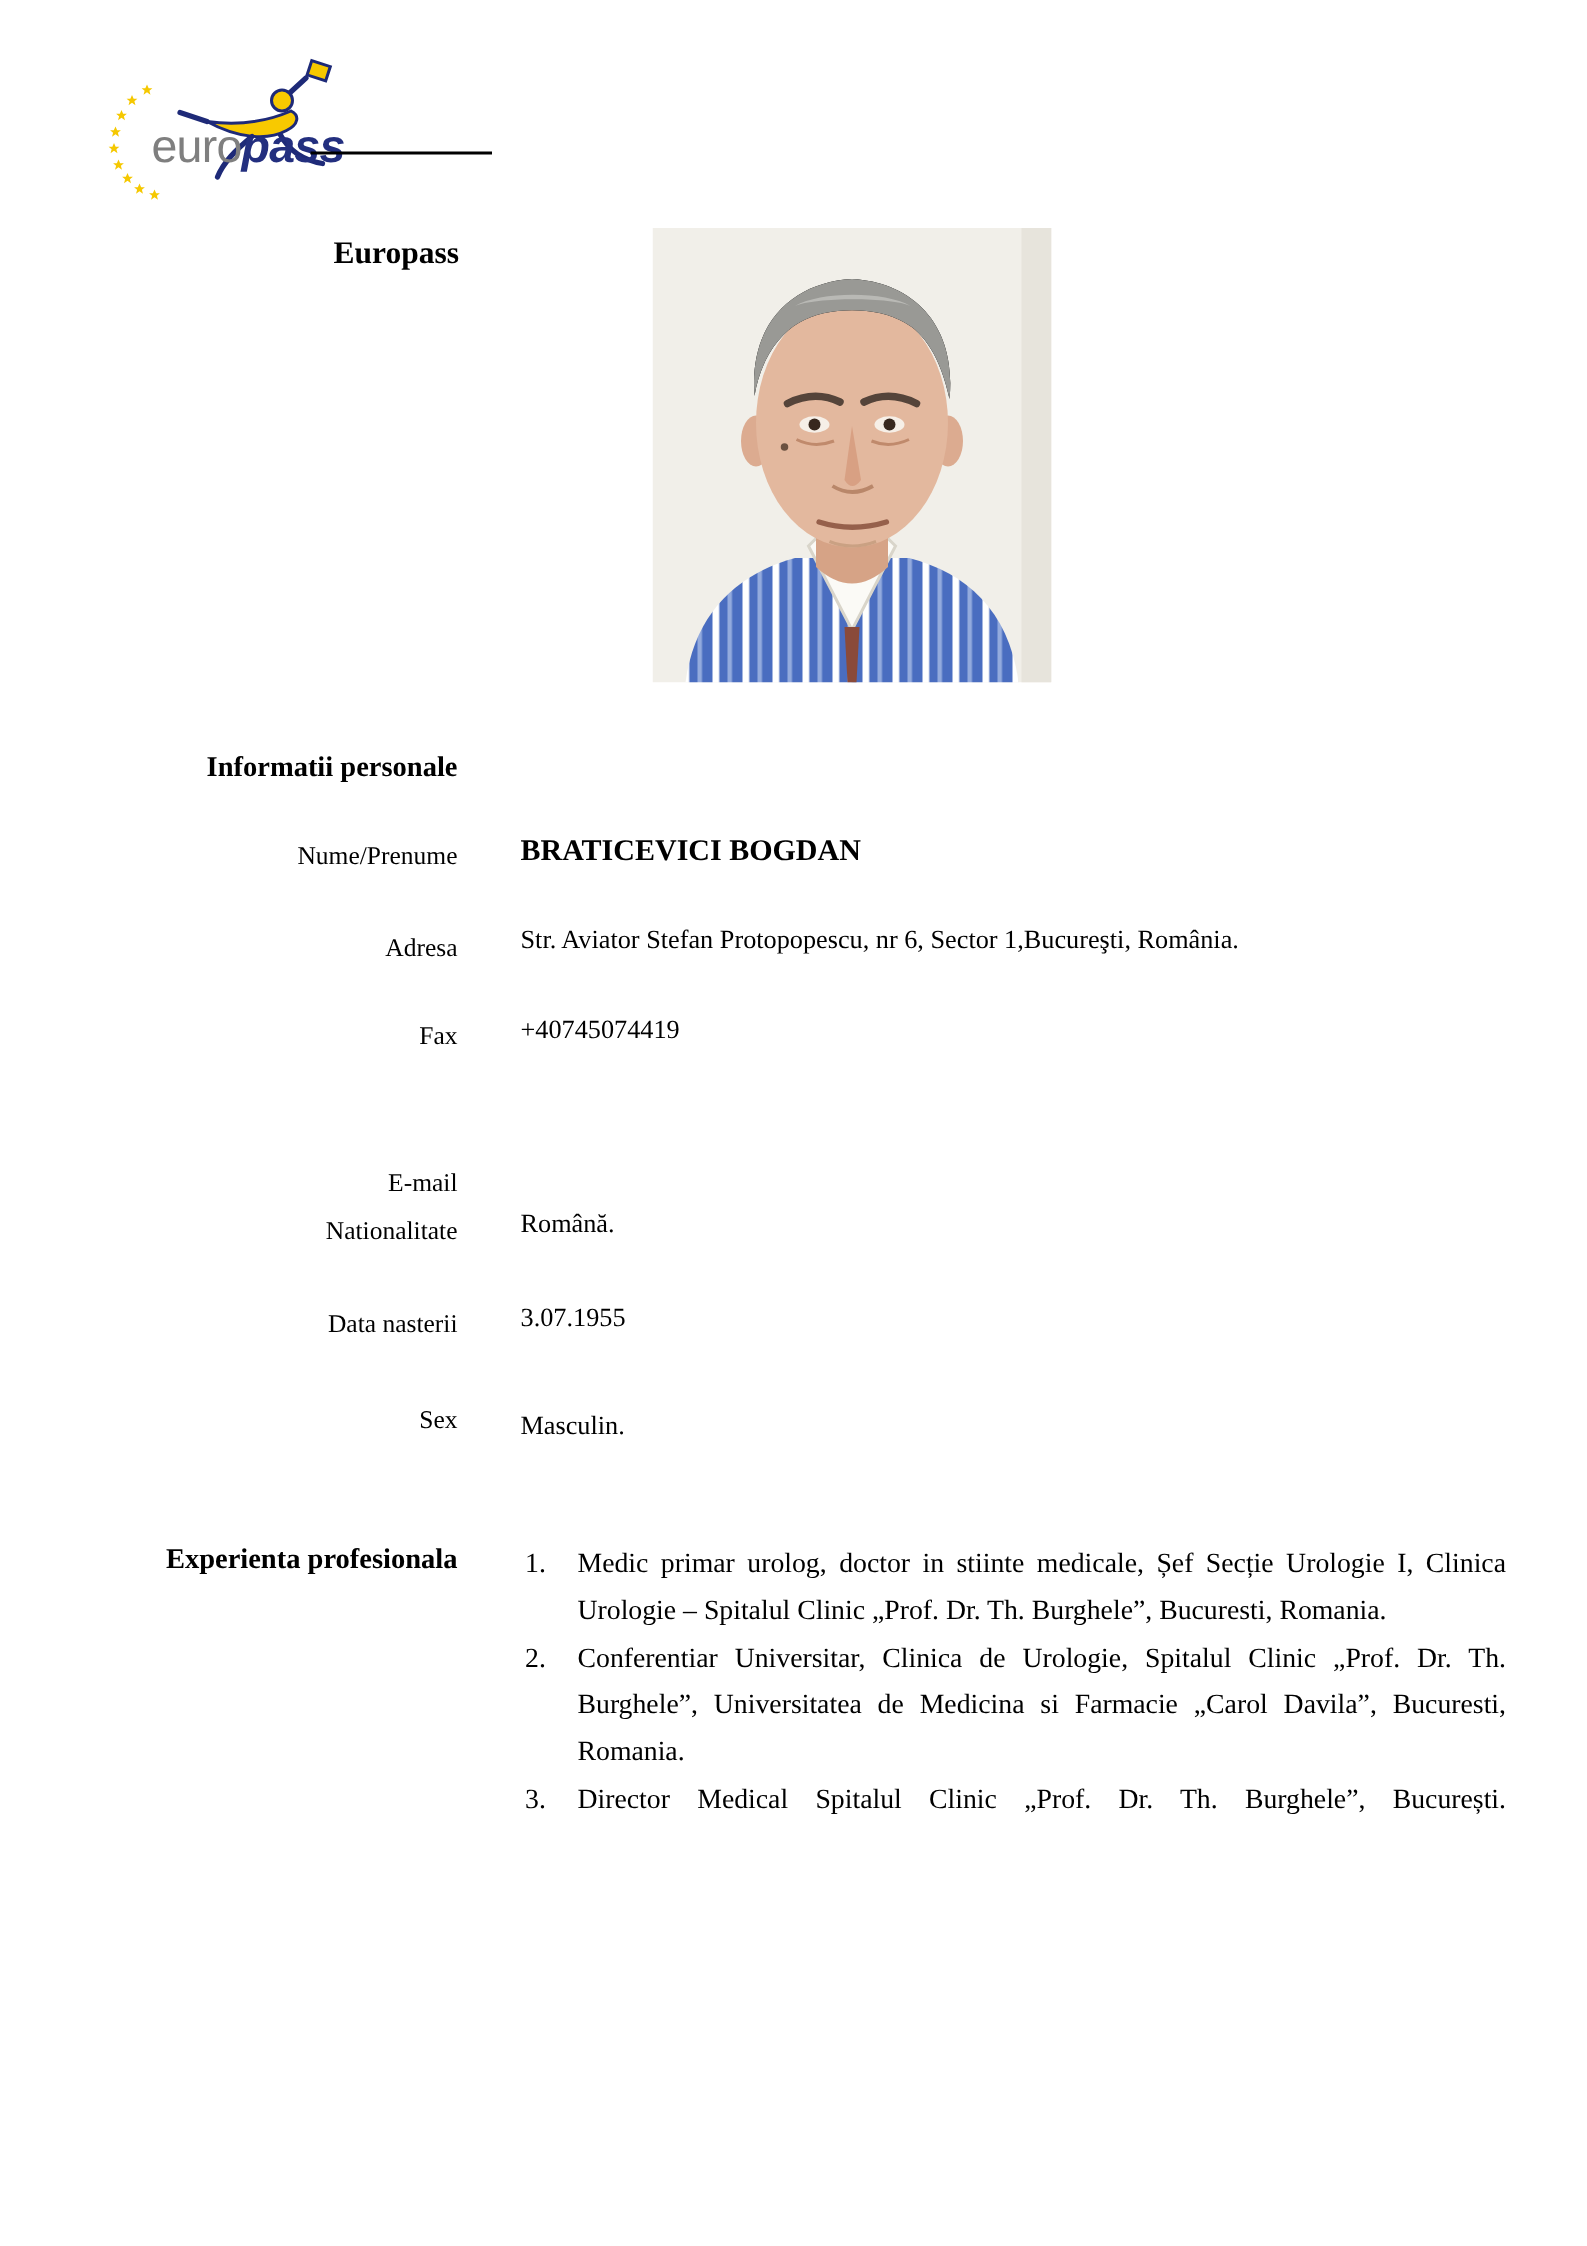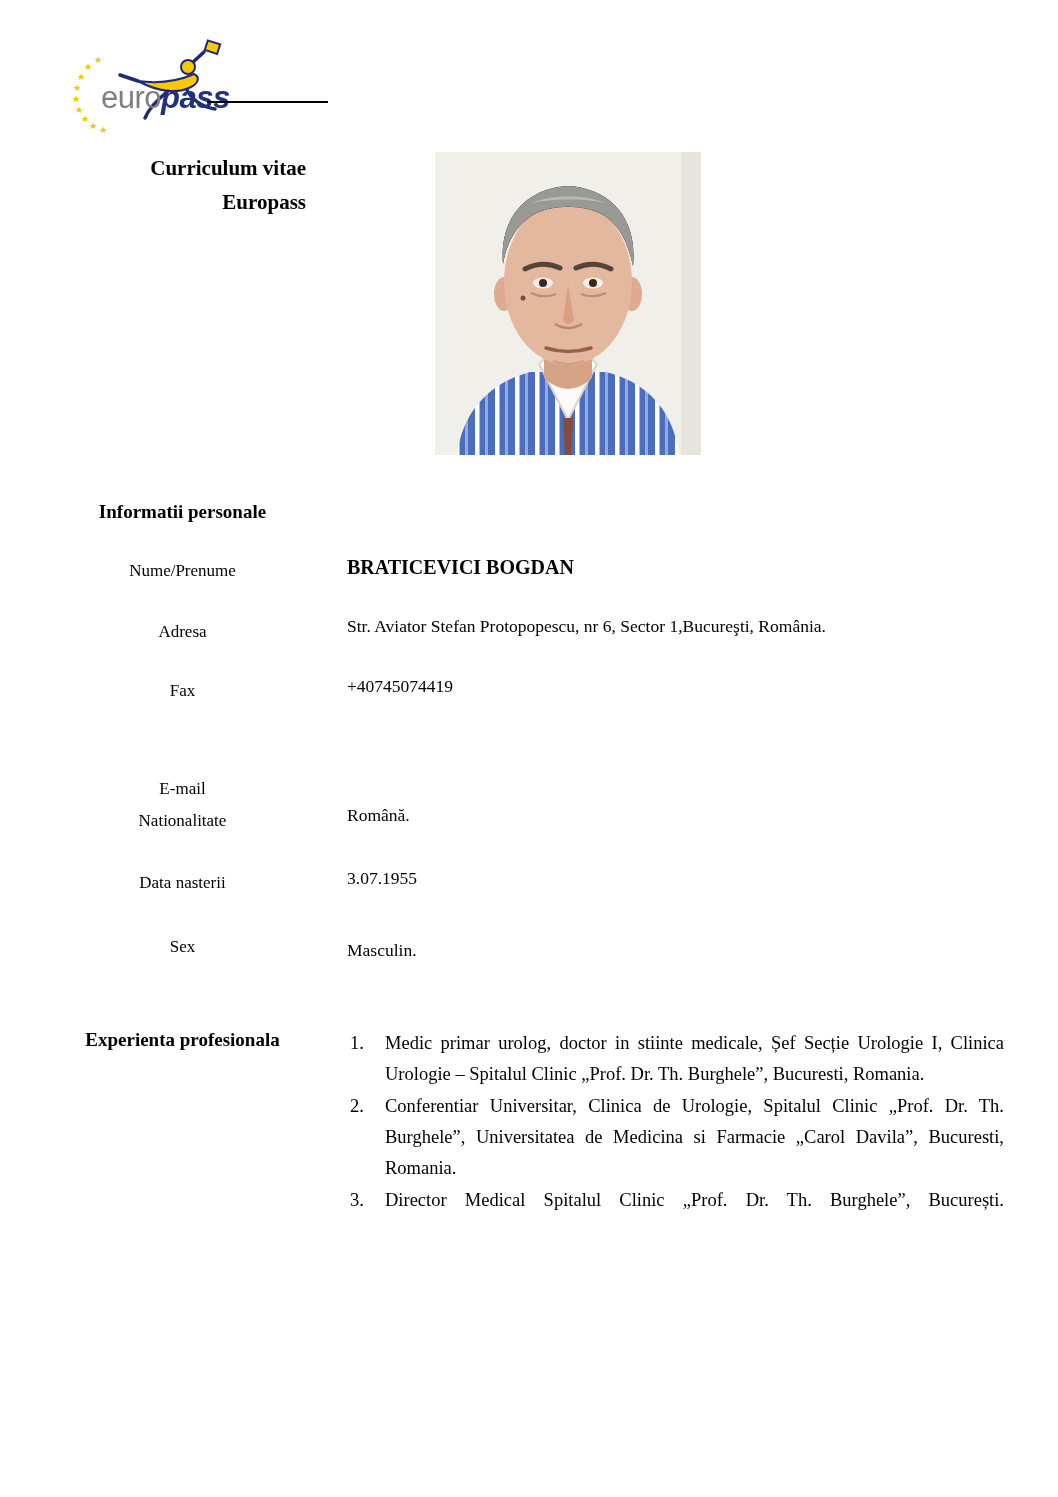--- a/index.html
+++ b/index.html
@@ -20,21 +20,21 @@
   .logo-pass{color:#232f7f;font-weight:bold;font-style:italic;}
   .logo-rule{position:absolute;left:207px;top:101px;width:121px;height:2px;background:#000;}
 
   
   .title{position:absolute;left:100px;top:151px;width:206px;text-align:right;font-weight:bold;font-size:21px;line-height:34px;}
 
   
   .photo{position:absolute;left:435px;top:152px;width:266px;height:303px;}
 
   
-  .label-col{position:absolute;left:60px;width:245px;text-align:center;font-size:17px;}
+  .label-col{position:absolute;left:60px;width:245px;text-align:right;font-size:17px;}
   .value-col{position:absolute;left:347px;width:657px;font-size:17.5px;}
   .heading{font-weight:bold;font-size:19px;}
   .bold{font-weight:bold;font-size:20px;}
 
   
   .exp-list{position:absolute;left:347px;top:1028px;width:657px;}
   .exp-item{position:relative;padding-left:38px;text-align:justify;font-size:18.5px;line-height:31px;margin:0 0 1px 0;}
   .exp-num{position:absolute;left:3px;top:0;}
   .exp-item.stretch{text-align-last:justify;}
 
@@ -69,21 +69,20 @@
         <path d="M68,43 L50,37" fill="none" stroke-width="3.5"></path>
         <path d="M98,53 C87,62 79,70 75,80" fill="none" stroke-width="3.5"></path>
         <path d="M117,52 C123,63 133,69 145,71" fill="none" stroke-width="3.5"></path>
       </g>
     </svg>
     <div class="logo-text"><span class="logo-euro">euro</span><span class="logo-pass">pass</span></div>
     <div class="logo-rule"></div>
   </div>
 
   <div class="title">
-    <div>Curriculum vitae</div>
     <div>Europass</div>
   </div>
 
   <svg class="photo" viewBox="0 0 266 303">
     <defs>
       <pattern id="shirt" width="20" height="10" patternUnits="userSpaceOnUse">
         <rect width="20" height="10" fill="#4a6dc0"></rect>
         <rect x="0" width="4.5" height="10" fill="#ffffff"></rect>
         <rect x="10" width="3" height="10" fill="#93aadd"></rect>
       </pattern>

